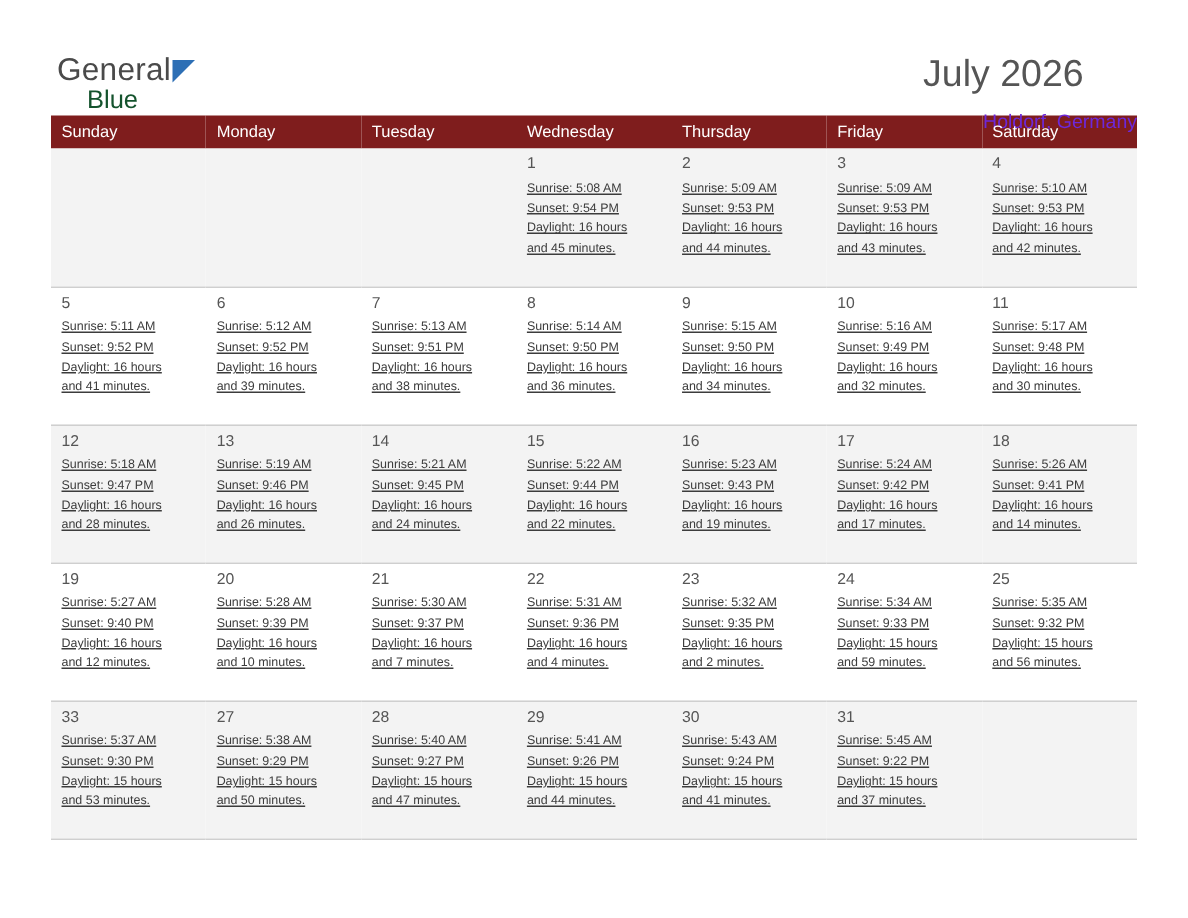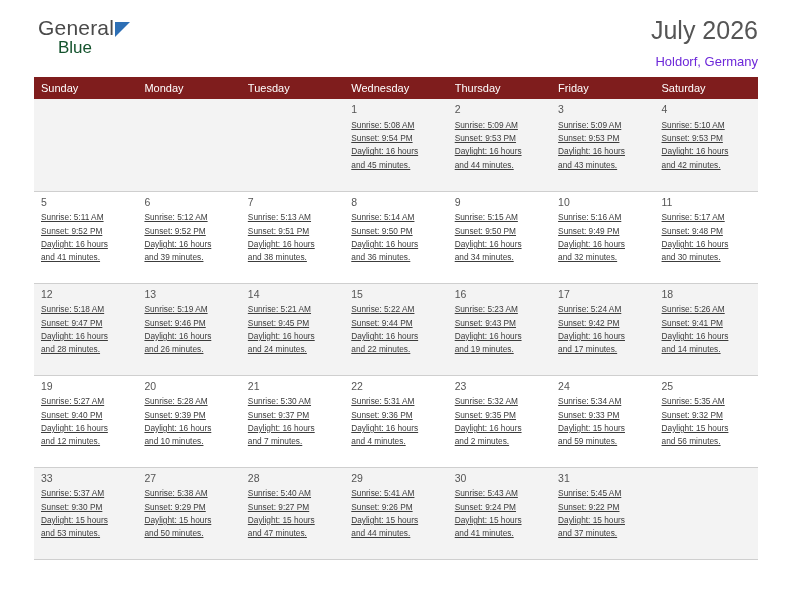--- a/index.html
+++ b/index.html
@@ -19,21 +19,21 @@
     width: 792px;
     height: 612px;
     box-sizing: border-box;
     padding: 0 34px;
   }
   
   .header {
     display: flex;
     justify-content: space-between;
     align-items: flex-start;
-    padding-top: 17px;
+    padding-top: 36px;
     height: 66px;
     box-sizing: border-box;
   }
   .logo {
     line-height: 1;
     padding-left: 4px;
   }
   .logo-general {
     font-size: 21px;
     color: #4a4a4a;
@@ -51,21 +51,20 @@
     margin-left: 1px;
   }
   .logo-blue {
     display: block;
     font-size: 17px;
     color: #14532d;
     margin-top: 1px;
     padding-left: 20px;
   }
   .title-block {
-    text-align: right;
   }
   .cal-title {
     font-size: 25px;
     color: #555555;
     line-height: 1.1;
     font-weight: normal;
   }
   .cal-location {
     font-size: 13px;
     color: #6d28d9;

